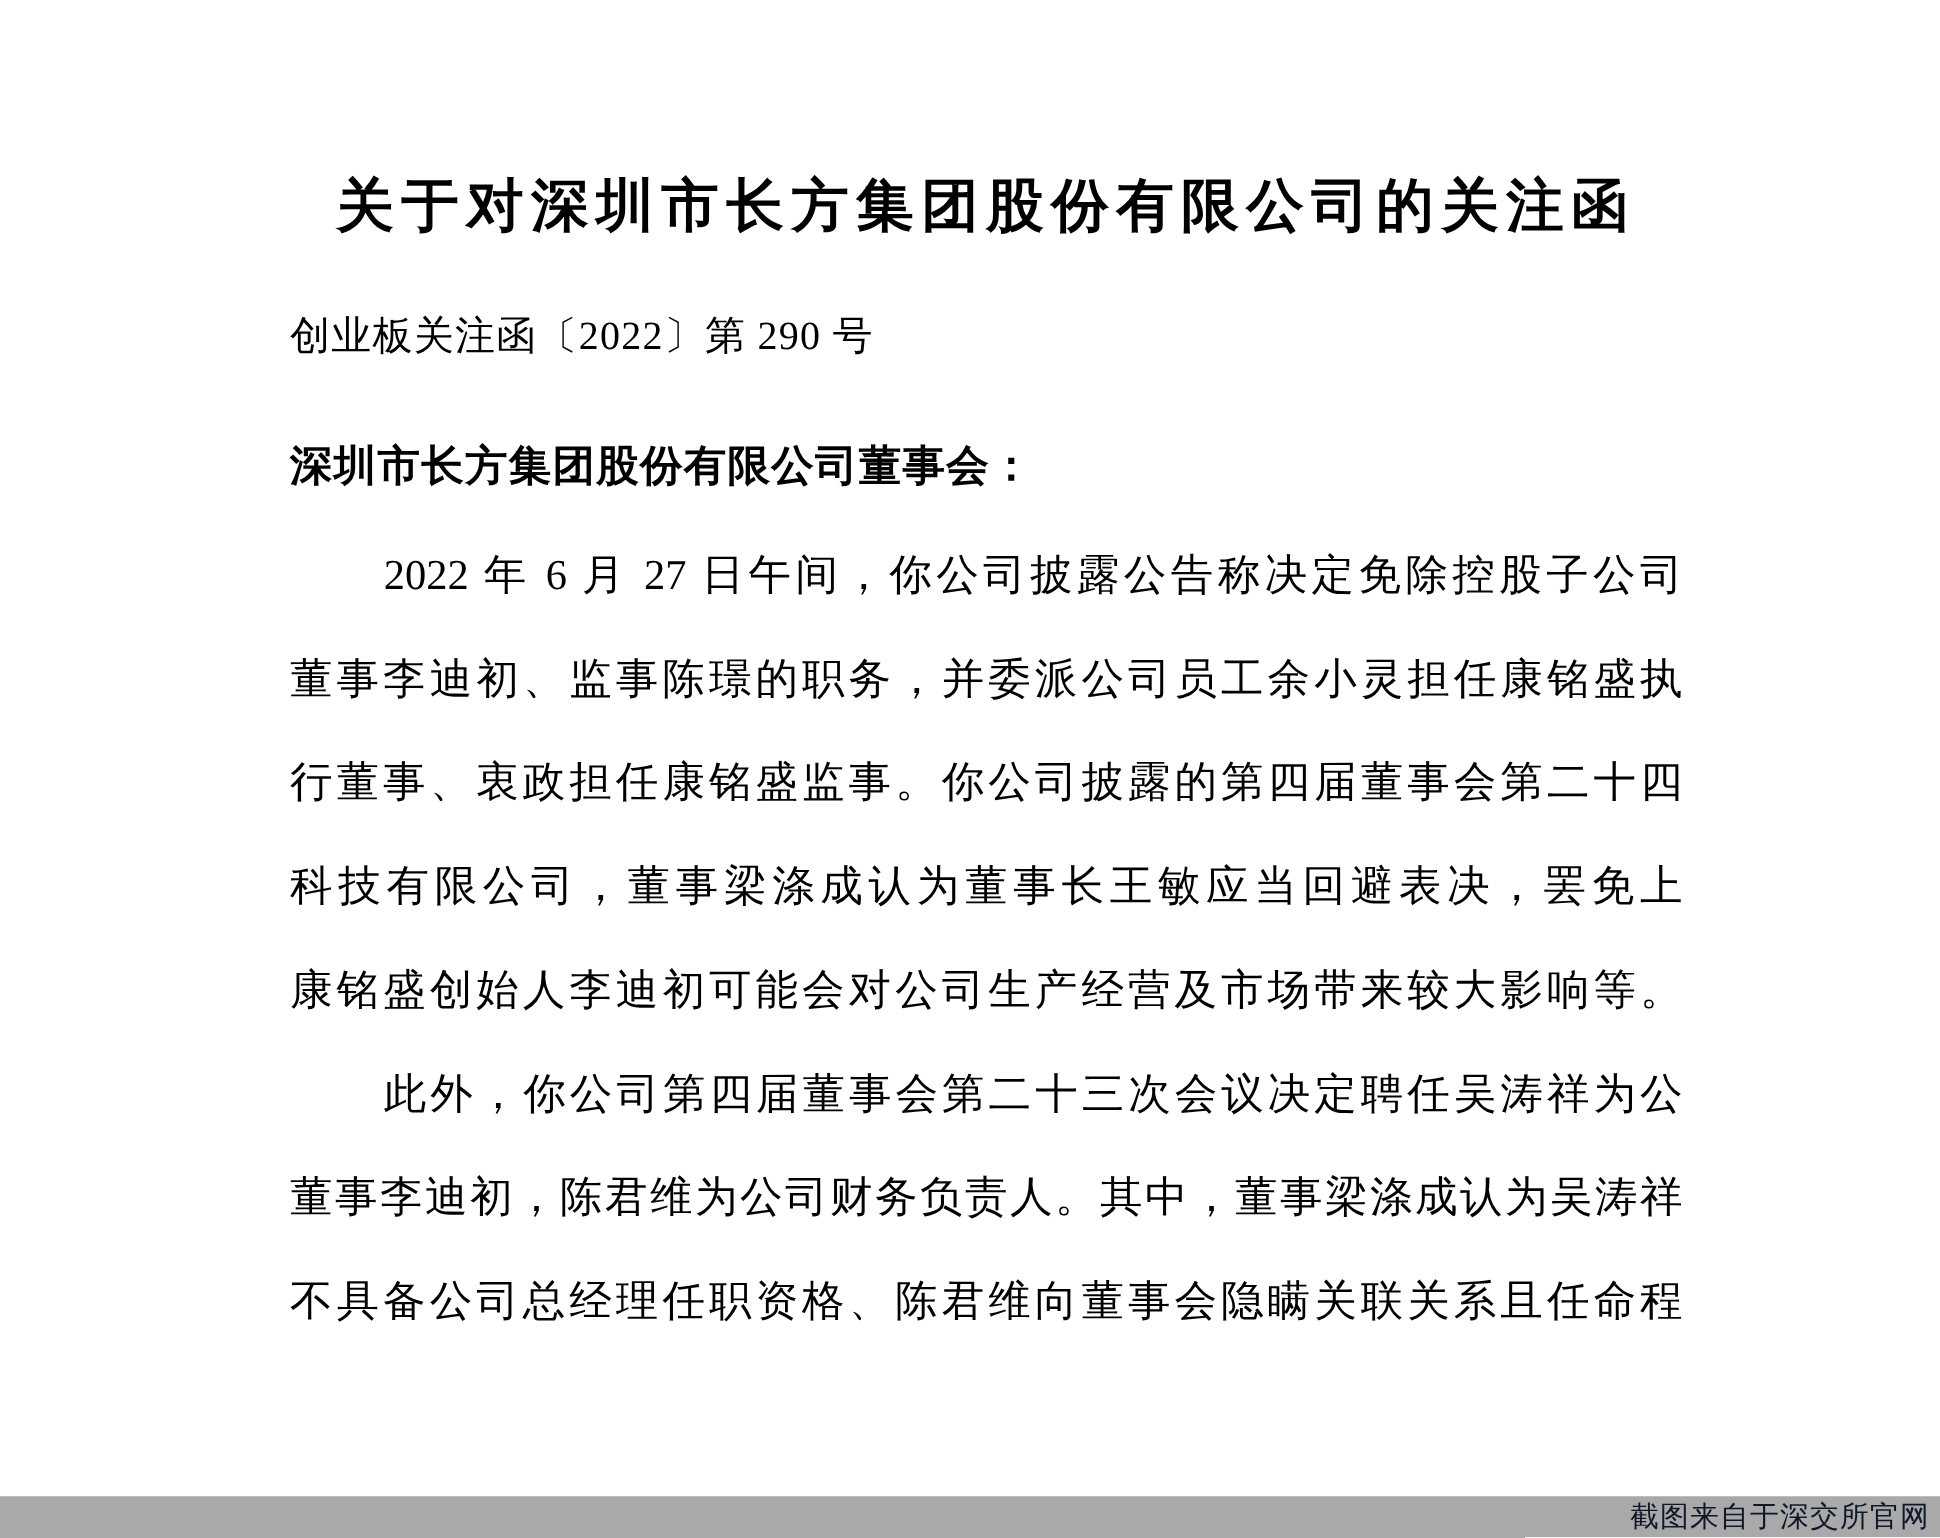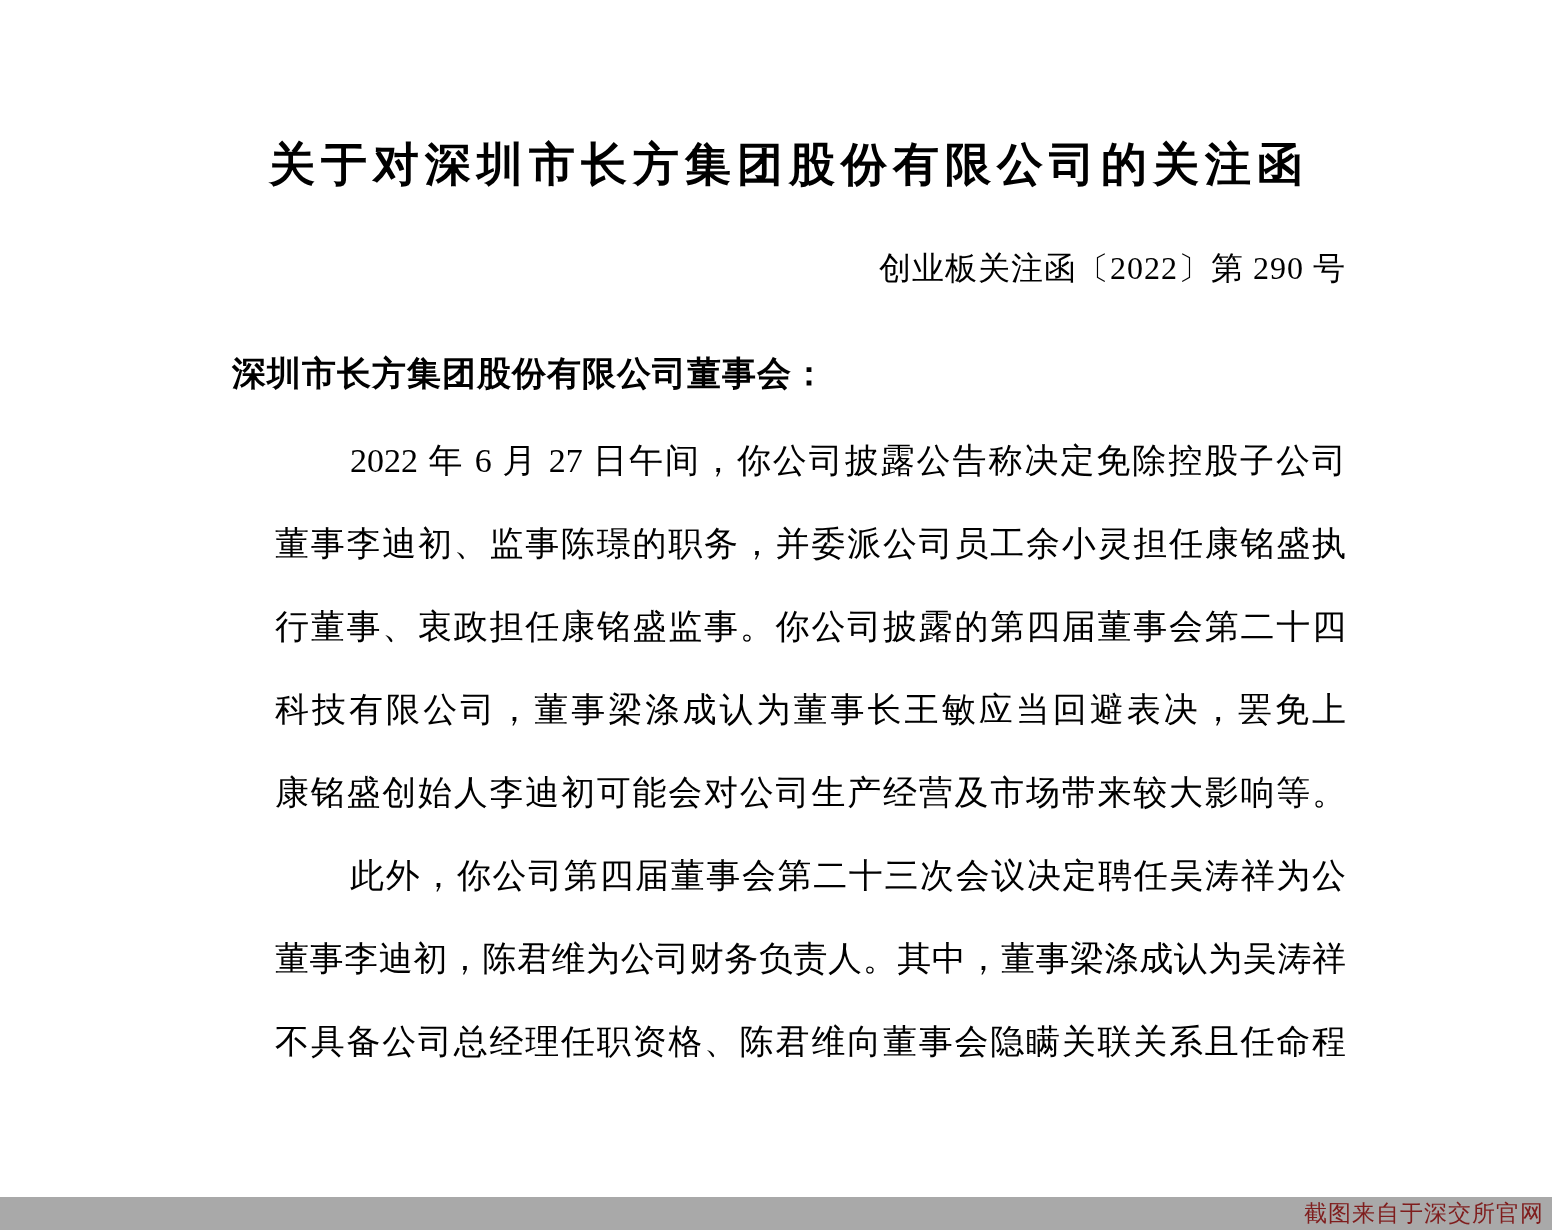--- a/index.html
+++ b/index.html
@@ -27,21 +27,21 @@
     font-size: 46px;
     line-height: 58px;
     letter-spacing: 6px;
     white-space: nowrap;
   }
   .doc-number {
     position: absolute;
     left: 232px;
     top: 248px;
     width: 1114px;
-    text-align: right;
+    text-align: left;
     font-size: 32px;
     line-height: 40px;
     letter-spacing: 1px;
     white-space: nowrap;
   }
   .salutation {
     position: absolute;
     left: 232px;
     top: 352px;
     width: 1114px;
@@ -60,21 +60,20 @@
     font-size: 34px;
   }
   .body-line {
     height: 83px;
     line-height: 83px;
     text-align: justify;
     text-align-last: justify;
     text-justify: inter-character;
     box-sizing: border-box;
     white-space: nowrap;
-    margin-left: 43px;
   }
   .body-line.indent {
     padding-left: 75px;
   }
   .watermark-bar {
     position: absolute;
     left: 0;
     top: 1197px;
     width: 1552px;
     height: 33px;
@@ -82,21 +81,21 @@
     z-index: 0;
   }
   .watermark-text {
     position: absolute;
     right: 8px;
     top: 0;
     height: 33px;
     line-height: 33px;
     font-family: "Liberation Sans", "DejaVu Sans", sans-serif;
     font-size: 23px;
-    color: #7f1d1d;
+    color: #0f172a;
     letter-spacing: 1px;
     white-space: nowrap;
   }
   .content-layer {
     position: absolute;
     left: 0;
     top: 0;
     width: 100%;
     height: 100%;
     z-index: 1;

